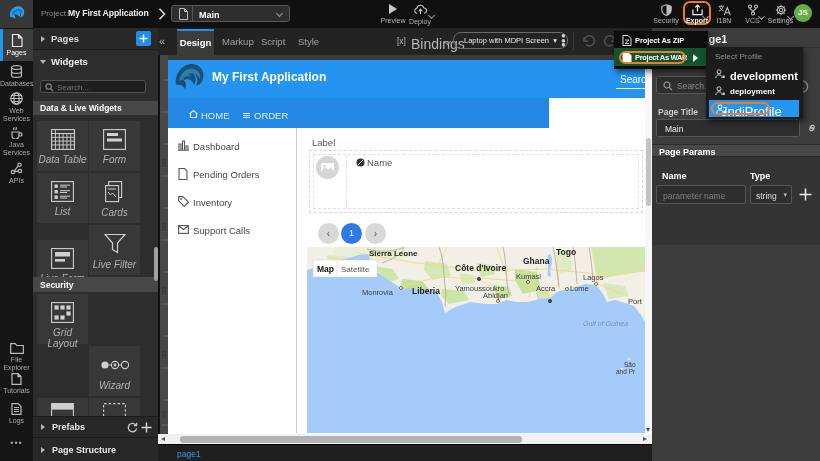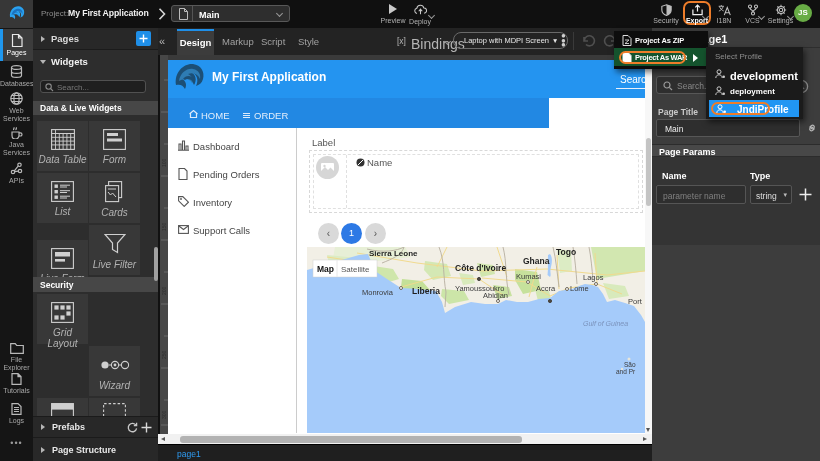--- a/index.html
+++ b/index.html
@@ -581,16 +581,16 @@
       <path d="M0.8 9 c0-2 1.5-3.2 3.2-3.2 s3.2 1.2 3.2 3.2" fill="none" stroke="#ccc" stroke-width="1"></path>
       <circle cx="8.7" cy="7.8" r="1.3" fill="#ccc"></circle>
     </svg>
   <span class="ab" style="left:24px;top:40px;font-size:8px;font-weight:bold;color:#fff;">deployment</span>
   <div class="ab" style="left:3px;top:53px;width:90px;height:17px;background:#2196f3;">
     <svg class="ab" style="left:7px;top:4px;" width="11" height="10" viewBox="0 0 11 10">
         <circle cx="4" cy="2.8" r="2" fill="none" stroke="#fff" stroke-width="1"></circle>
         <path d="M0.8 9 c0-2 1.5-3.2 3.2-3.2 s3.2 1.2 3.2 3.2" fill="none" stroke="#fff" stroke-width="1"></path>
         <circle cx="8.7" cy="7.8" r="1.3" fill="#fff"></circle>
       </svg>
-    <span class="ab" style="left:28px;top:4px;font-size:10px;font-weight:bold;color:#fff;">JndiProfile</span>
+    <span class="ab" style="left:12px;top:4px;font-size:13px;font-weight:normal;color:#fff;">JndiProfile</span>
     <div class="ab" style="left:2px;top:2px;width:59px;height:13px;border:2px solid #ee7d2a;border-radius:7px;"></div>
   </div>
 </div>
 
 </body></html>

